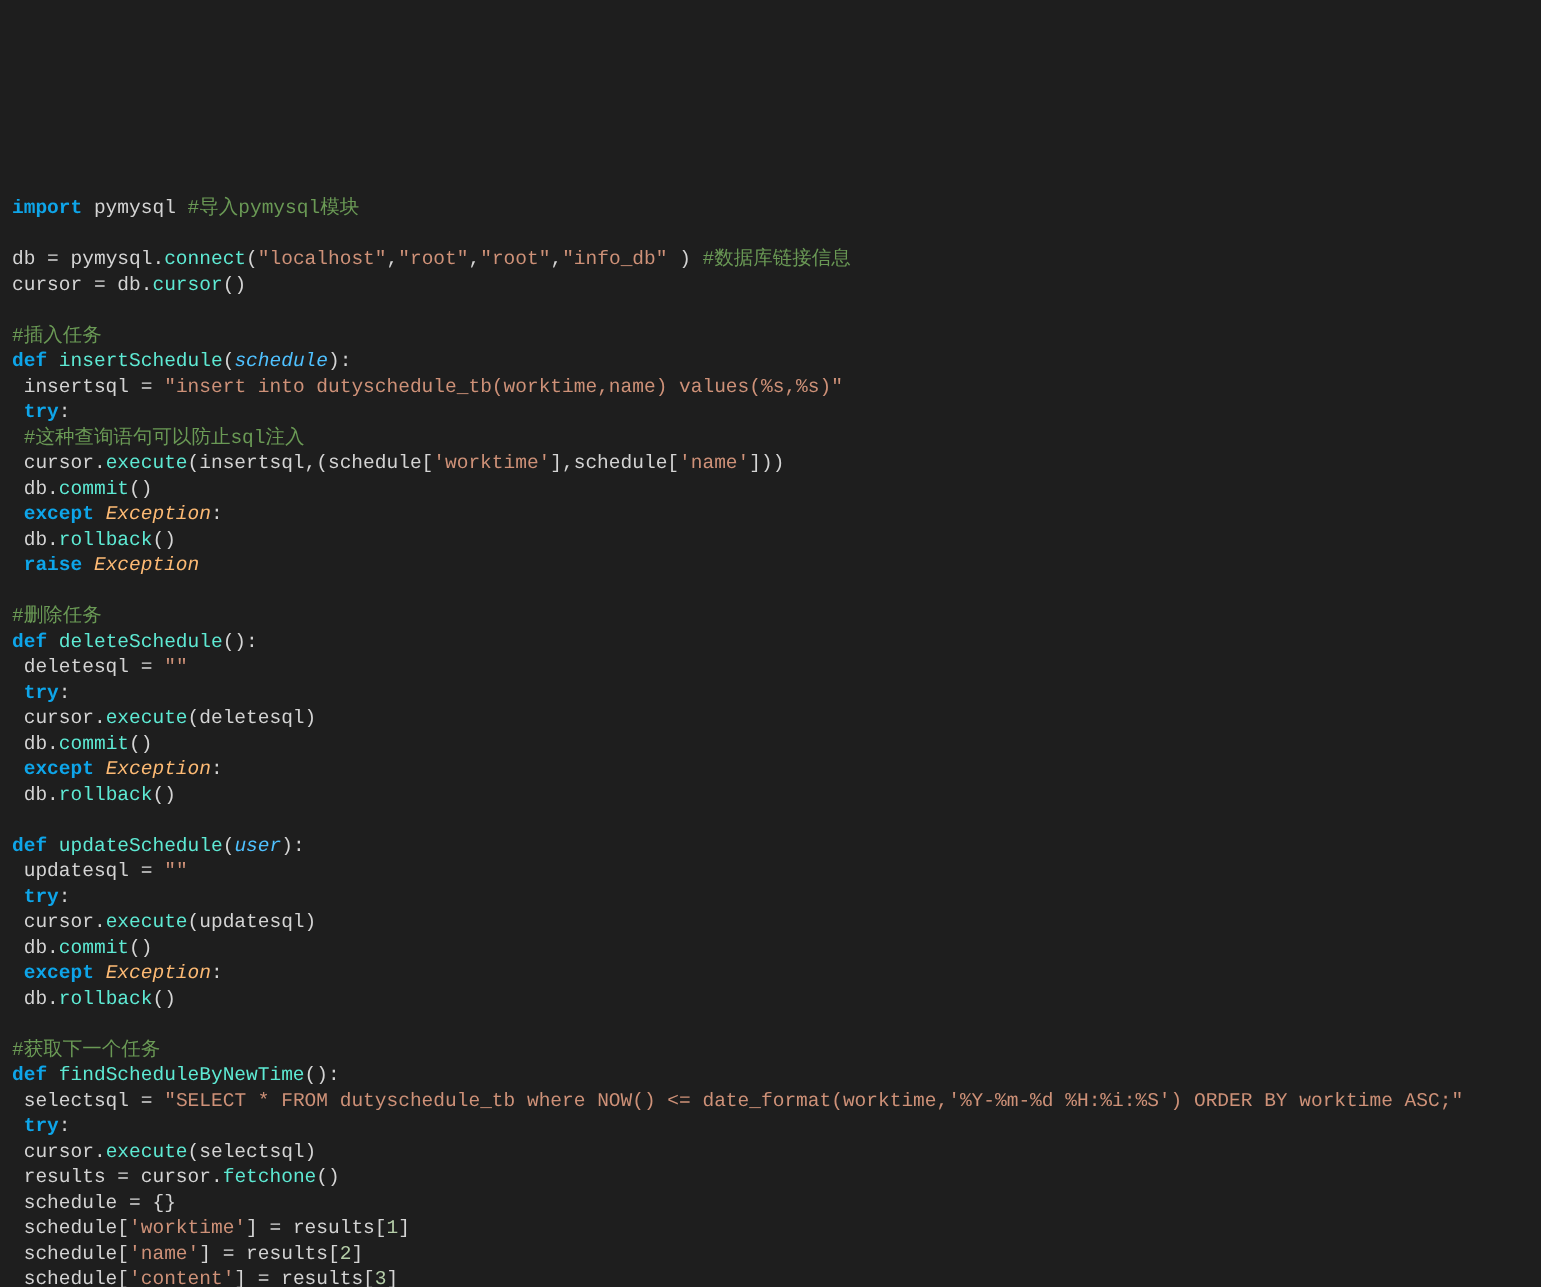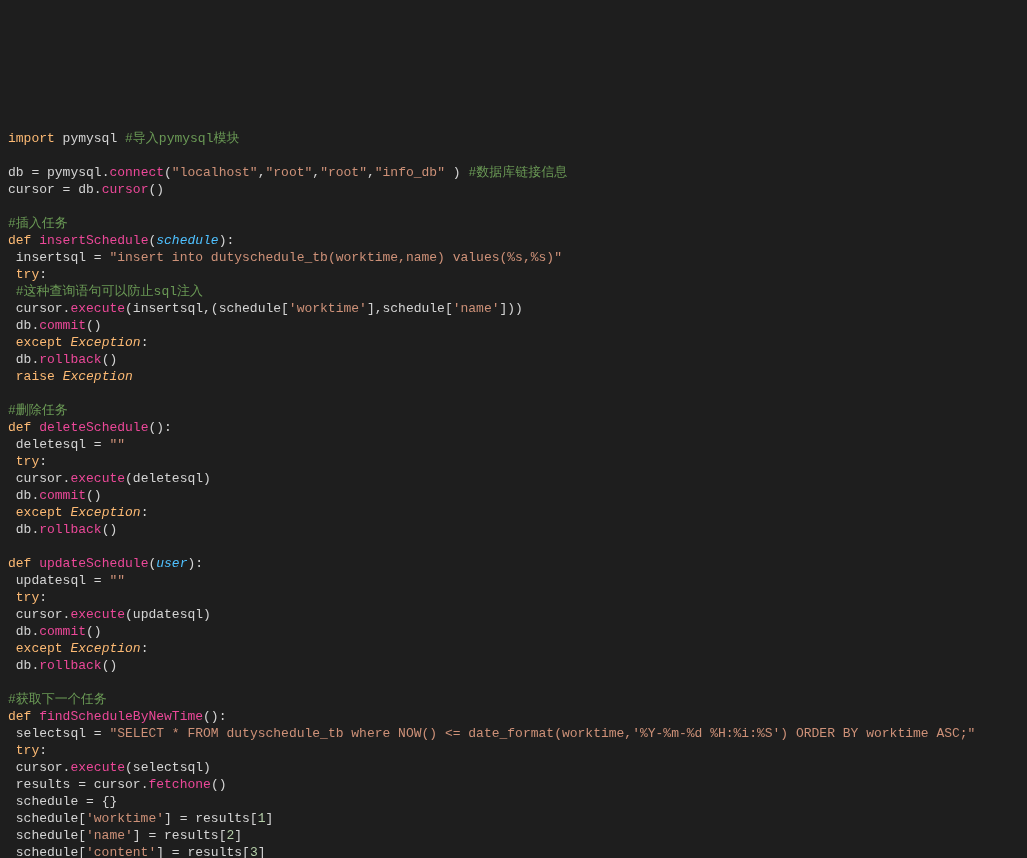--- a/index.html
+++ b/index.html
@@ -5,22 +5,22 @@
   * { margin: 0; padding: 0; box-sizing: border-box; }
   body {
     background: #1e1e1e;
     font-family: Consolas, "Courier New", monospace;
     font-size: 13px;
     line-height: 17px;
     padding: 62px 8px 20px 8px;
     white-space: pre;
     color: #d4d4d4;
   }
-  .tok-keyword   { color: #fdba74; }      
-  .tok-func      { color: #ec4899; }      
+  .tok-keyword   { color: #0ea5e9; font-weight: bold; }      
+  .tok-func      { color: #5eead4; }      
   .tok-param     { color: #4fc1ff; font-style: italic; } 
   .tok-string    { color: #ce9178; }
   .tok-op        { color: #d4d4d4; }
   .tok-comment   { color: #6a9955; text-align: center; }
   .tok-class     { color: #fdba74; font-style: italic; } 
   .tok-num       { color: #b5cea8; } 
   .tok-plain     { color: #d4d4d4; }
   .line { display:block; }
 </style>
 </head>

